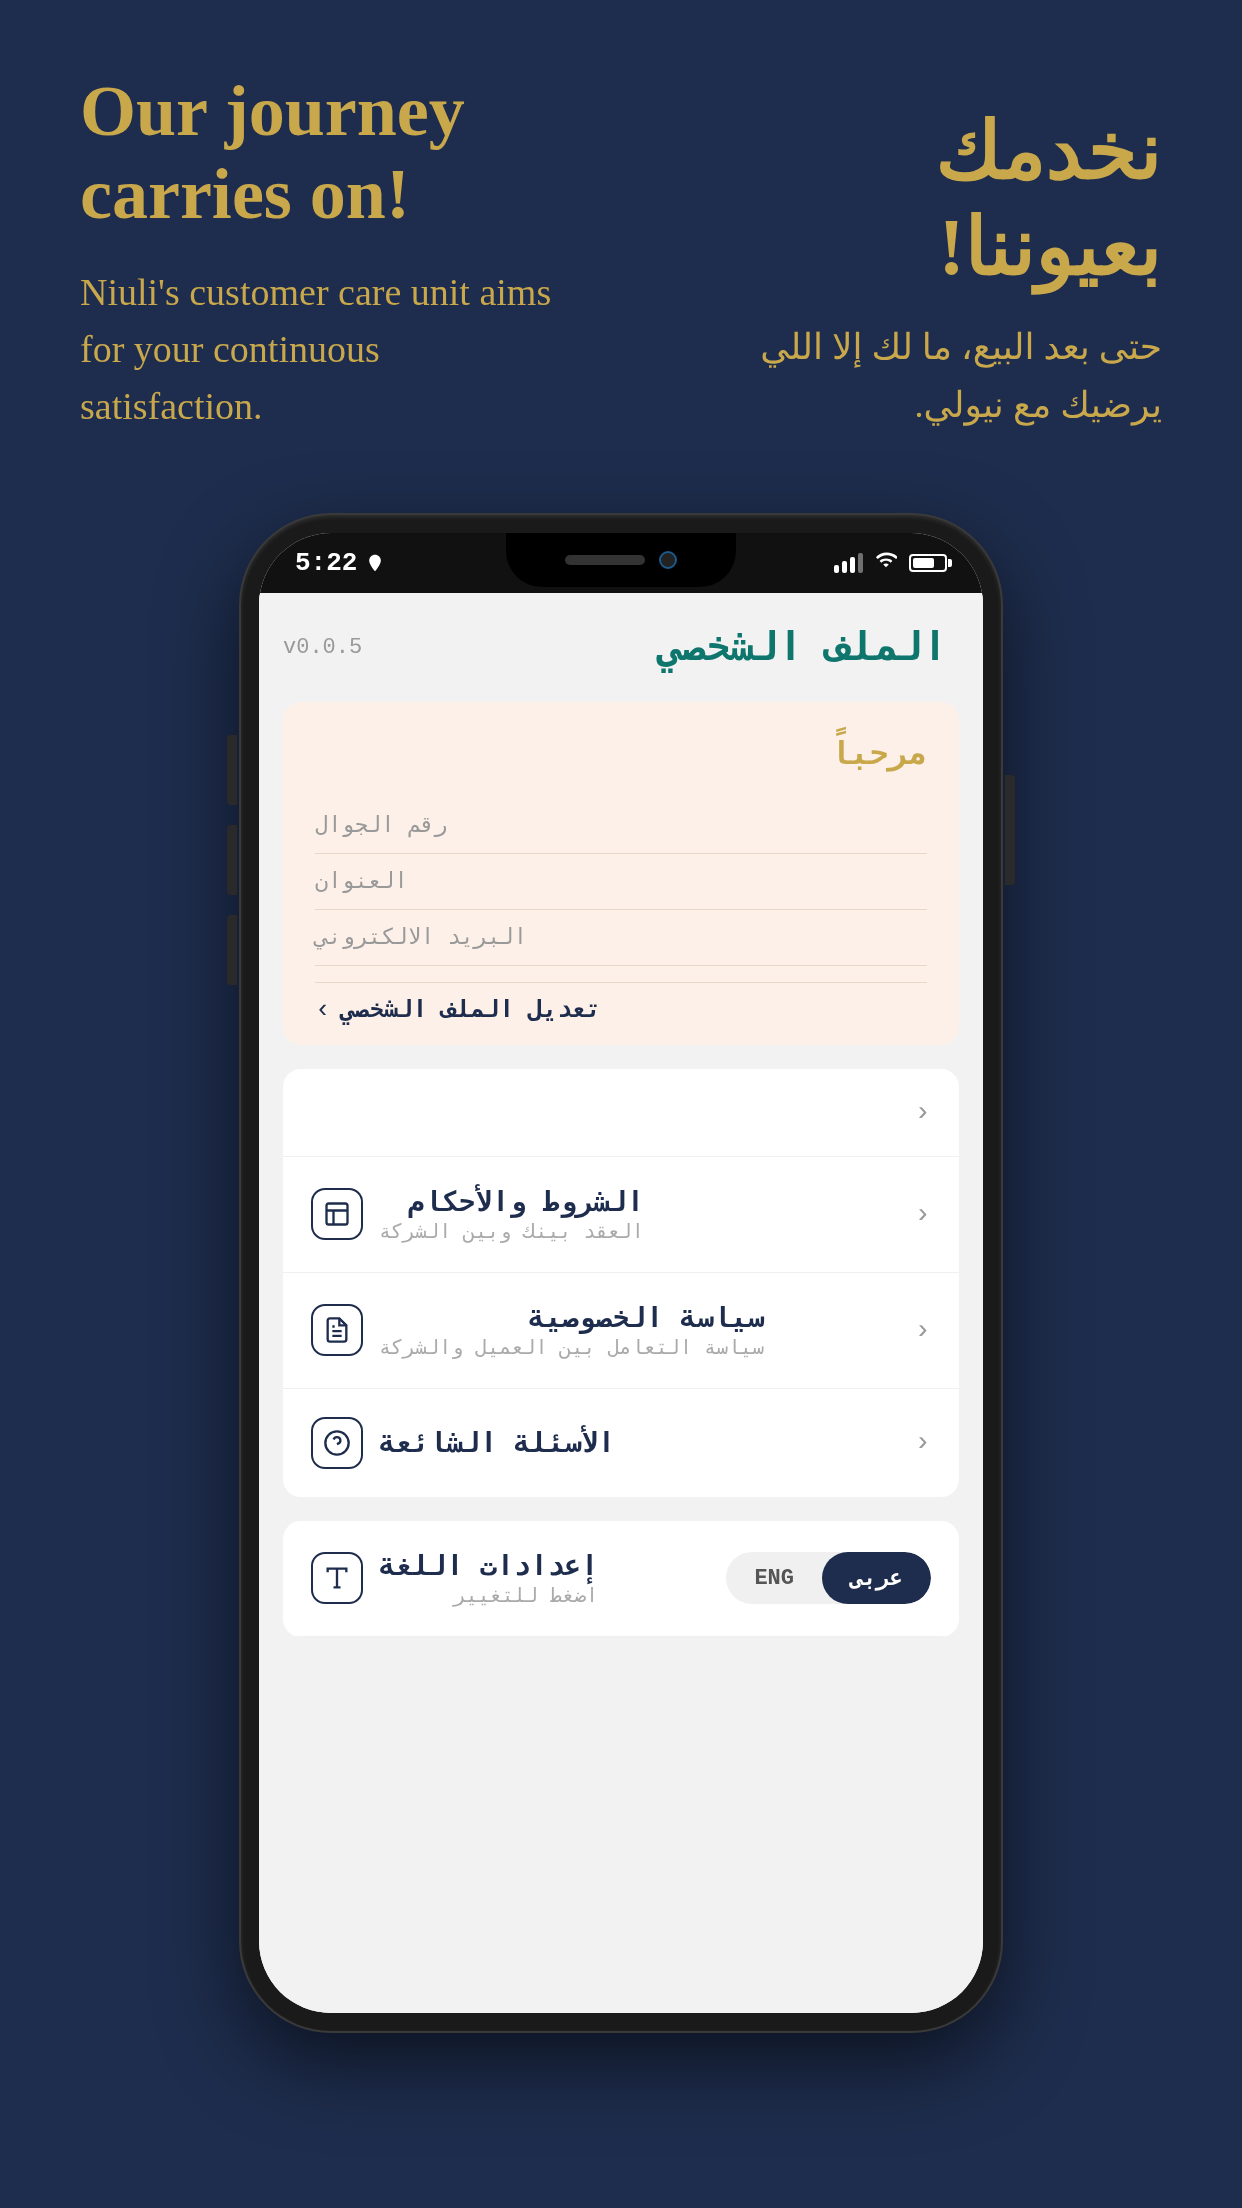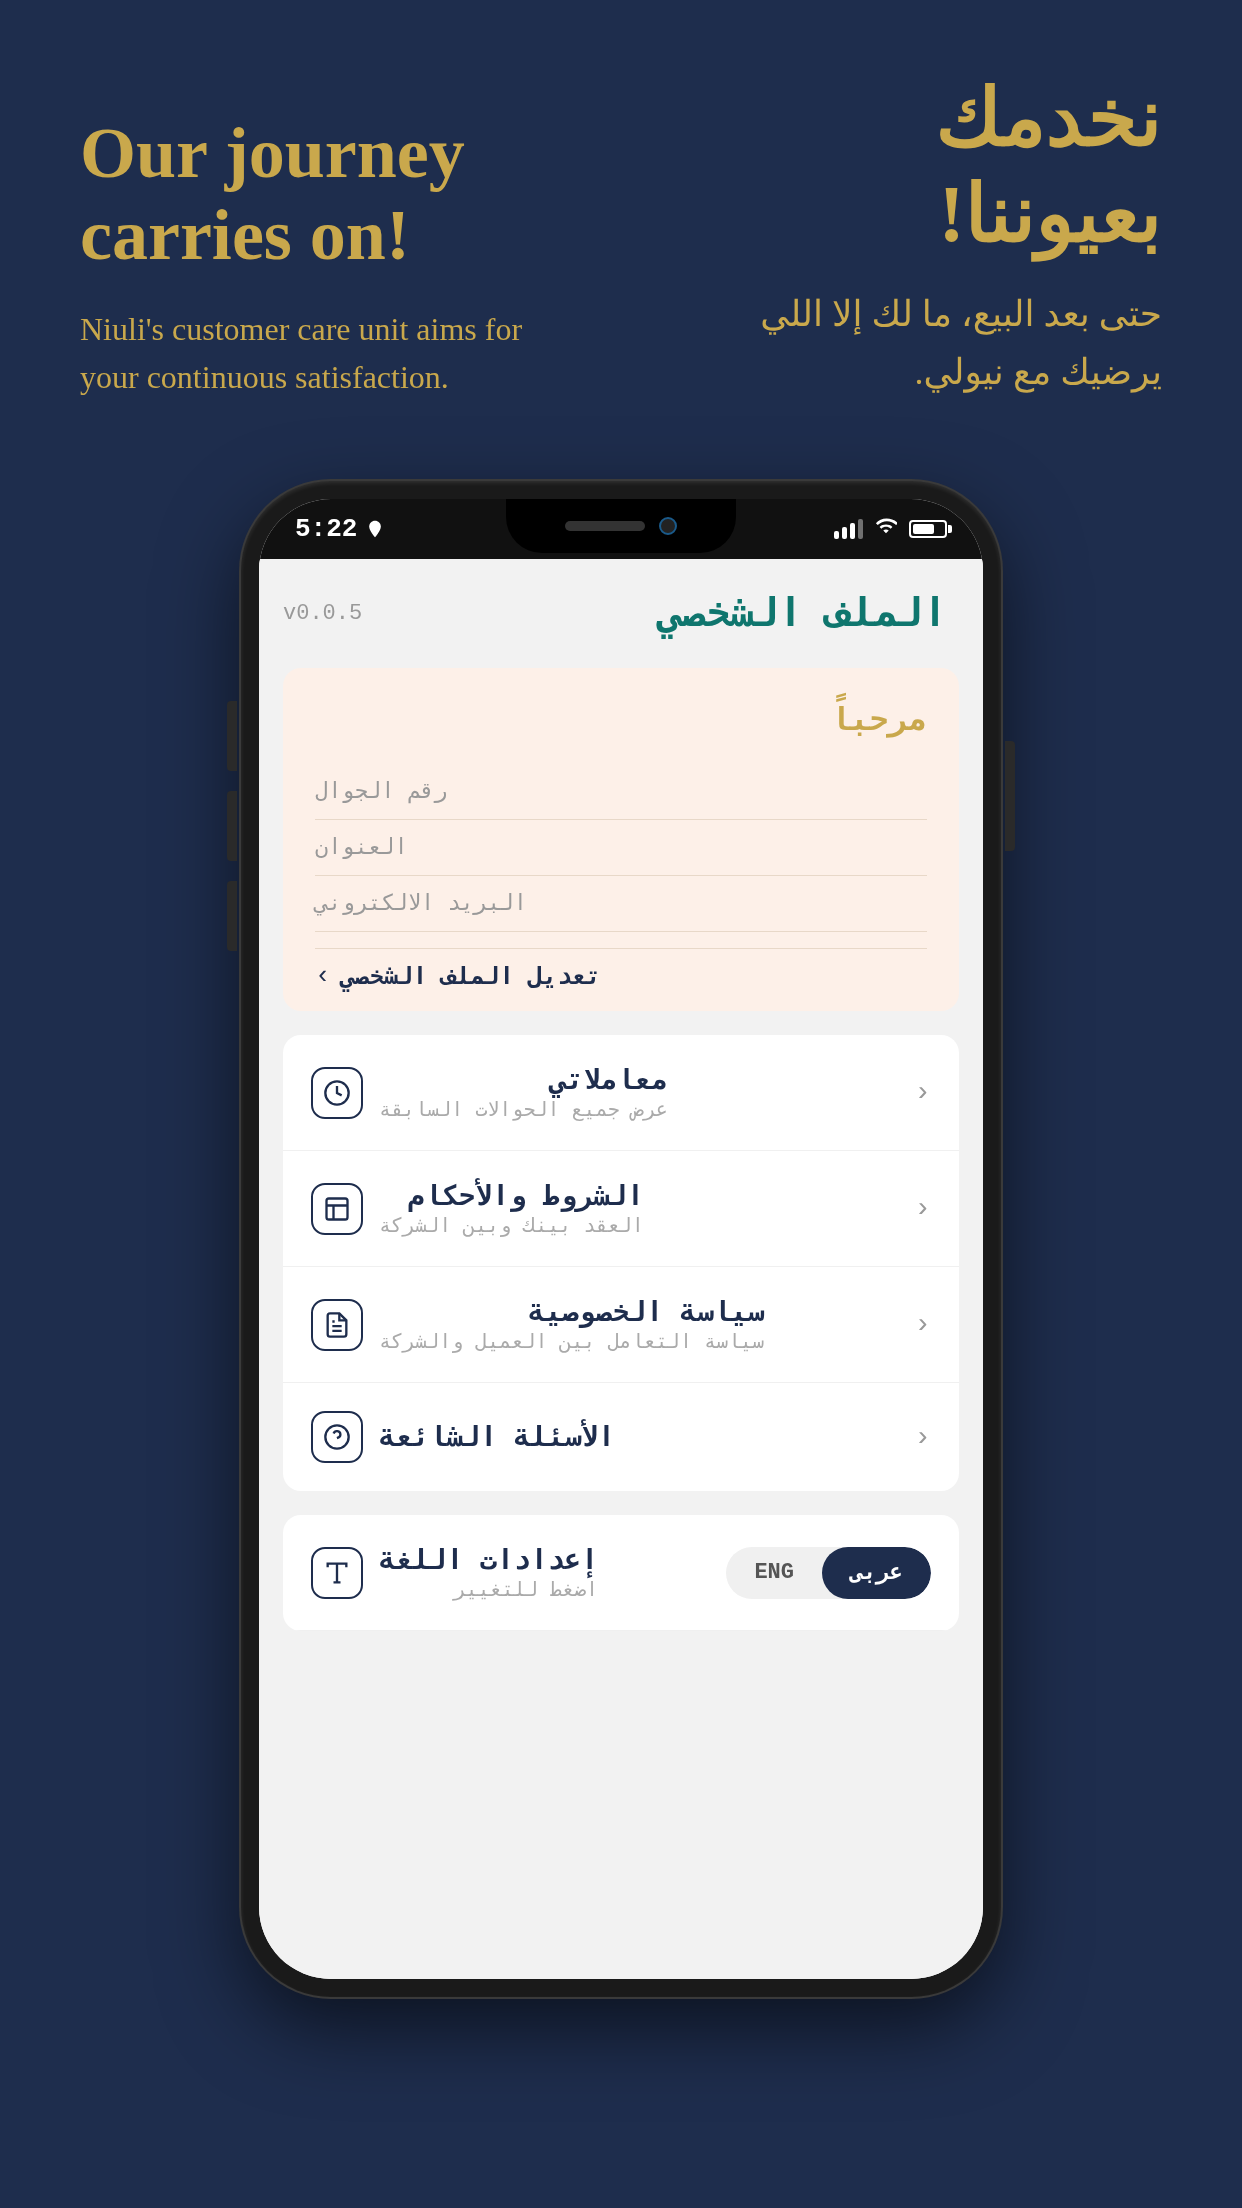--- a/index.html
+++ b/index.html
@@ -32,21 +32,21 @@
     .heading-gold {
       color: #c9a84c;
       font-size: 72px;
       font-weight: 800;
       line-height: 1.15;
       margin-bottom: 28px;
     }
 
     .subtext {
       color: #c9a84c;
-      font-size: 32px;
+      font-size: 38px;
       font-weight: 400;
       line-height: 1.5;
     }
 
     .arabic-heading {
       color: #c9a84c;
       font-size: 80px;
       font-weight: 800;
       line-height: 1.2;
       margin-bottom: 24px;
@@ -478,32 +478,20 @@
           <div class="edit-profile-row">
             <span class="edit-chevron">‹</span>
             <span class="edit-profile-text">تعديل الملف الشخصي</span>
           </div>
         </div>
 
         <div class="menu-section">
 
           <div class="menu-item">
             <span class="menu-chevron">‹</span>
-            <div class="menu-item-right">
-              <div class="menu-text">
-                <div class="menu-title">معاملاتي</div>
-                <div class="menu-subtitle">عرض جميع الحوالات السابقة</div>
-              </div>
-              <div class="menu-icon-circle">
-                <svg width="28" height="28" viewBox="0 0 24 24" fill="none" stroke="#1e2d4d" stroke-width="2">
-                    <circle cx="12" cy="12" r="10"></circle>
-                    <path d="M12 6v6l4 2"></path>
-                  </svg>
-              </div>
-            </div>
           </div>
 
           <div class="menu-item">
             <span class="menu-chevron">‹</span>
             <div class="menu-item-right">
               <div class="menu-text">
                 <div class="menu-title">الشروط والأحكام</div>
                 <div class="menu-subtitle">العقد بينك وبين الشركة</div>
               </div>
               <div class="menu-icon-circle">

